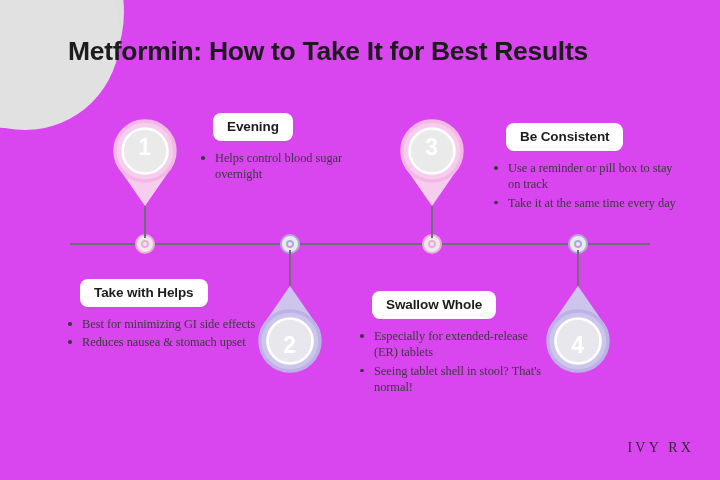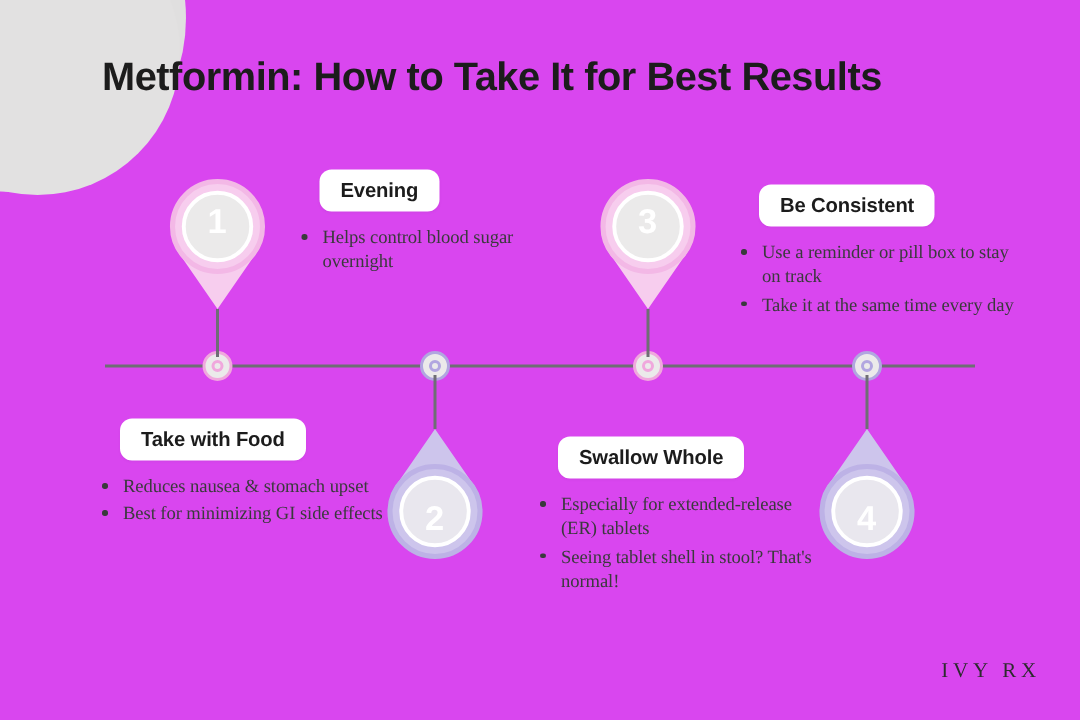--- a/index.html
+++ b/index.html
@@ -268,25 +268,25 @@
     <div style="padding-left:14px;">
       <span class="block-title">Evening</span>
     </div>
     <ul class="bullets">
       <li>Helps control blood sugar overnight</li>
     </ul>
   </div>
 
   <div class="block" style="left:66px; top:279px; width:190px;">
     <div style="padding-left:14px;">
-      <span class="block-title">Take with Food</span>
+      <span class="block-title">Take with Helps</span>
     </div>
     <ul class="bullets">
+      <li>Best for minimizing GI side effects</li>
       <li>Reduces nausea &amp; stomach upset</li>
-      <li>Best for minimizing GI side effects</li>
     </ul>
   </div>
 
   <div class="block" style="left:492px; top:123px; width:190px;">
     <div style="padding-left:14px;">
       <span class="block-title">Be Consistent</span>
     </div>
     <ul class="bullets">
       <li> Use a reminder or pill box to stay on track</li>
       <li>Take it at the same time every day</li>

